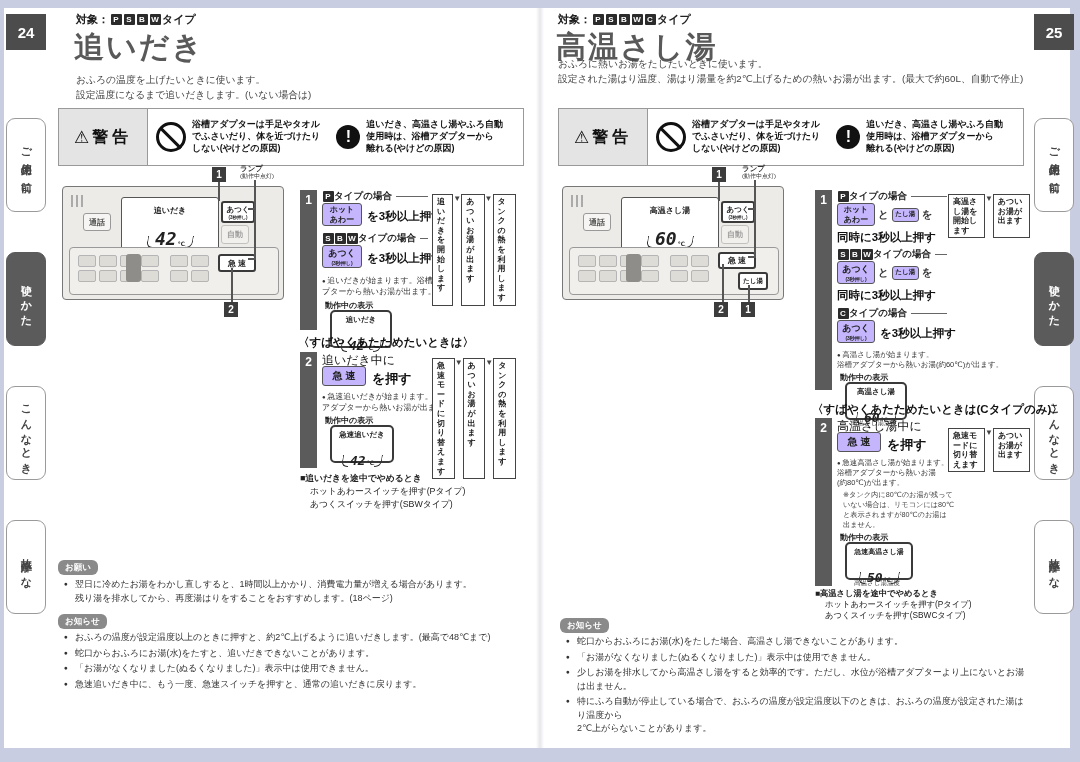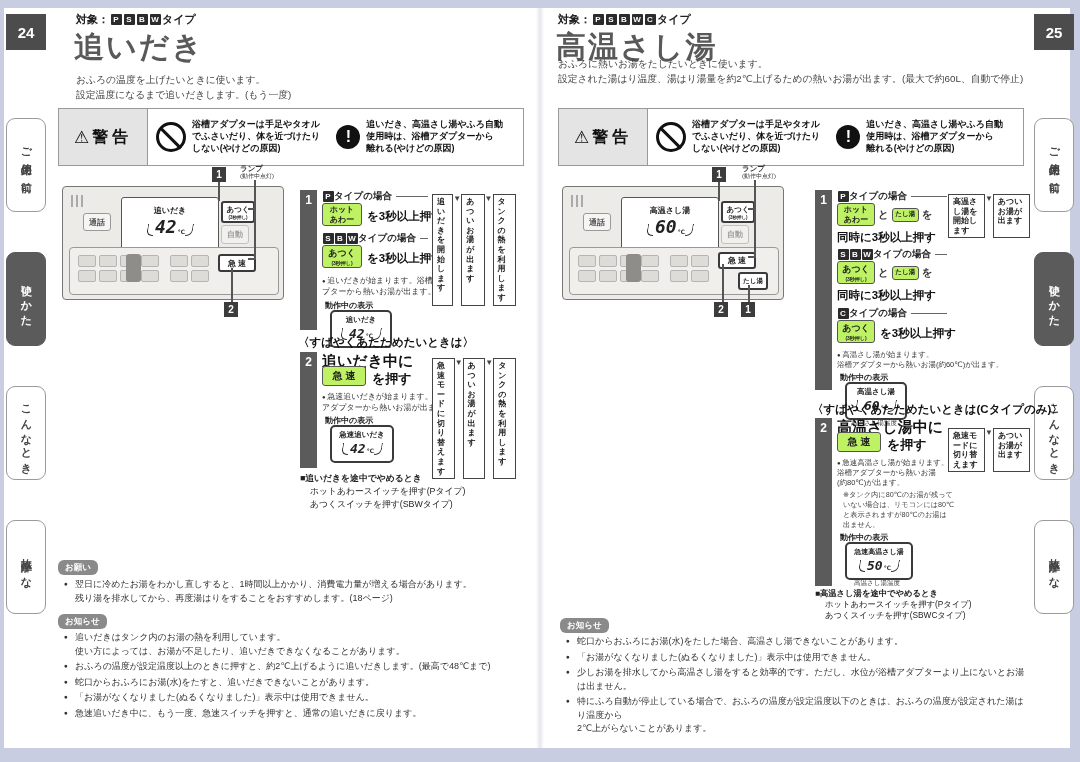--- a/index.html
+++ b/index.html
@@ -34,21 +34,21 @@
                    transform:rotate(45deg);}
   .exclaim{width:24px;height:24px;border-radius:50%;background:#111;color:#fff;font-weight:bold;
            display:flex;align-items:center;justify-content:center;font-size:16px;flex:none;}
   .warn-txt{font-size:9px;font-weight:bold;color:#111;line-height:1.3;}
   
   .panel{background:#edebe8;border:1.5px solid #777;border-radius:4px;}
   .vent{position:absolute;left:8px;top:8px;width:14px;height:12px;
         background:repeating-linear-gradient(to right,#aaa 0 2px,transparent 2px 5px);}
   .lcd{position:absolute;background:#fff;border:1.5px solid #555;border-radius:3px;}
   .lcd-mode{font-size:8px;font-weight:bold;text-align:center;margin-top:7px;color:#222;}
-  .lcd-temp{display:flex;align-items:flex-end;justify-content:center;gap:1px;margin-top:2px;}
+  .lcd-temp{display:flex;align-items:flex-end;justify-content:center;gap:1px;margin-top:14px;}
   .md-num{font-family:"DejaVu Sans Mono",monospace;font-style:italic;font-weight:bold;color:#222;line-height:1;}
   .md-unit{font-size:6px;font-weight:bold;margin-bottom:1px;}
   .curve-l{width:6px;height:11px;border-left:1.5px solid #333;border-bottom:1.5px solid #333;
            border-radius:0 0 0 6px;transform:skewX(-10deg);}
   .curve-r{width:6px;height:11px;border-right:1.5px solid #333;border-bottom:1.5px solid #333;
            border-radius:0 0 6px 0;transform:skewX(-10deg);}
   .pbtn{position:absolute;background:#f6f5f3;border:1px solid #999;border-radius:3px;color:#555;
         display:flex;flex-direction:column;align-items:center;justify-content:center;font-weight:bold;text-align:center;}
   .pbtn.hl{border:2px solid #3a3a3a;color:#222;background:#fff;}
   .pbtn.dim{opacity:.5;}
@@ -58,38 +58,38 @@
   .updown{position:absolute;width:15px;height:28px;background:#8f8d8a;border-radius:3px;}
   .co{position:absolute;width:14px;height:15px;background:#3c3c3c;color:#fff;font-size:10px;font-weight:bold;
       display:flex;align-items:center;justify-content:center;}
   .ln{position:absolute;background:#555;}
   .lamp-lbl{font-size:7.5px;font-weight:bold;color:#333;line-height:1.2;}
   .lamp-sub{font-size:6px;font-weight:normal;}
   
   .step-bar{width:17px;background:#5b5b5b;color:#fff;font-weight:bold;font-size:12px;text-align:center;padding-top:3px;box-sizing:border-box;}
   .case-row{display:flex;align-items:center;font-size:9.5px;font-weight:bold;color:#222;}
   .case-line{flex:1;height:1.5px;background:#666;margin-left:4px;}
-  .kbtn{border:1.5px solid #555;border-radius:3px;background:#bef264;display:inline-flex;flex-direction:column;
+  .kbtn{border:1.5px solid #555;border-radius:3px;background:#c4b5fd;display:inline-flex;flex-direction:column;
         align-items:center;justify-content:center;text-align:center;font-weight:bold;color:#222;box-sizing:border-box;}
   .press-txt{font-size:11.5px;font-weight:bold;color:#111;}
   .btn-row{display:flex;align-items:center;gap:3px;}
   .joiner{font-size:10.5px;font-weight:bold;}
   .bullet{font-size:8px;color:#333;line-height:1.35;}
   .bullet::before{content:"● ";font-size:6px;}
   .subnote{font-size:7.2px;color:#444;line-height:1.4;}
   .disp-label{font-size:8px;font-weight:bold;color:#222;}
   .mini-disp{position:absolute;border:2px solid #3a3a3a;border-radius:5px;background:#fff;}
   .mini-disp .lcd-mode{margin-top:3px;font-size:7.5px;}
   .disp-caption{font-size:6.5px;color:#333;text-align:center;}
   .flow-col{display:flex;flex-direction:row;}
   .flow-box{border:1.5px solid #444;background:#fff;font-size:8px;font-weight:bold;color:#222;
             padding:2px 4px;line-height:1.2;}
   .flow-arrow{text-align:center;font-size:8px;color:#444;line-height:1.2;}
   .quick-title{font-size:11.5px;font-weight:bold;color:#111;}
-  .lead-txt{font-size:15px;font-weight:bold;color:#111;}
+  .lead-txt{font-size:12px;font-weight:normal;color:#111;}
   .stop-note{font-size:8.8px;color:#222;line-height:1.5;}
   .stop-note .t{font-weight:bold;}
   .stop-note .in{padding-left:10px;}
   
   .note-badge{background:#8a8a8a;color:#fff;font-size:8.5px;font-weight:bold;display:inline-block;
               padding:1.5px 7px;border-radius:6px;}
   .note-list{font-size:9px;color:#333;line-height:1.5;}
   .note-item{white-space:pre-line;padding-left:11px;position:relative;margin-bottom:2px;}
   .note-item::before{content:"●";position:absolute;left:0;top:1px;font-size:6.5px;}
 </style>
@@ -114,21 +114,21 @@
 <div class="abs target-line" style="left:76px;top:12px;">
   <span>対象：</span>
   <span class="badge-sq">P</span>
   <span class="badge-sq">S</span>
   <span class="badge-sq">B</span>
   <span class="badge-sq">W</span>
   <span>タイプ</span>
 </div>
 <div class="abs page-title" style="left:74px;top:27px;">追いだき</div>
 <div class="abs page-desc pre" style="left:76px;top:72px;width:450px;">おふろの温度を上げたいときに使います。
-設定温度になるまで追いだきします。(もう一度)</div>
+設定温度になるまで追いだきします。(いない場合は)</div>
 
 <div class="abs warnbox" style="left:58px;top:108px;width:464px;">
   <div class="warn-cell">
     <span class="warn-tri">⚠</span>
     <span>警告</span>
   </div>
   <div class="warn-seg">
     <span class="prohibit"></span>
     <span class="warn-txt pre">浴槽アダプターは手足やタオル
 でふさいだり、体を近づけたり
@@ -269,22 +269,20 @@
   <div class="in">あつくスイッチを押す(SBWタイプ)</div>
 </div>
 
 <div class="abs note-badge" style="left:58px;top:560px;">お願い</div>
 <div class="abs note-list" style="left:64px;top:578px;width:460px;">
   <div class="note-item">翌日に冷めたお湯をわかし直しすると、1時間以上かかり、消費電力量が増える場合があります。
 残り湯を排水してから、再度湯はりをすることをおすすめします。(18ページ)</div>
 </div>
 <div class="abs note-badge" style="left:58px;top:614px;">お知らせ</div>
 <div class="abs note-list" style="left:64px;top:631px;width:462px;">
-  <div class="note-item">追いだきはタンク内のお湯の熱を利用しています。
-使い方によっては、お湯が不足したり、追いだきできなくなることがあります。</div>
   <div class="note-item">おふろの温度が設定温度以上のときに押すと、約2℃上げるように追いだきします。(最高で48℃まで)</div>
   <div class="note-item">蛇口からおふろにお湯(水)をたすと、追いだきできないことがあります。</div>
   <div class="note-item">「お湯がなくなりました(ぬるくなりました)」表示中は使用できません。</div>
   <div class="note-item">急速追いだき中に、もう一度、急速スイッチを押すと、通常の追いだきに戻ります。</div>
 </div>
 
 <div class="abs target-line" style="left:558px;top:12px;">
   <span>対象：</span>
   <span class="badge-sq">P</span>
   <span class="badge-sq">S</span>

